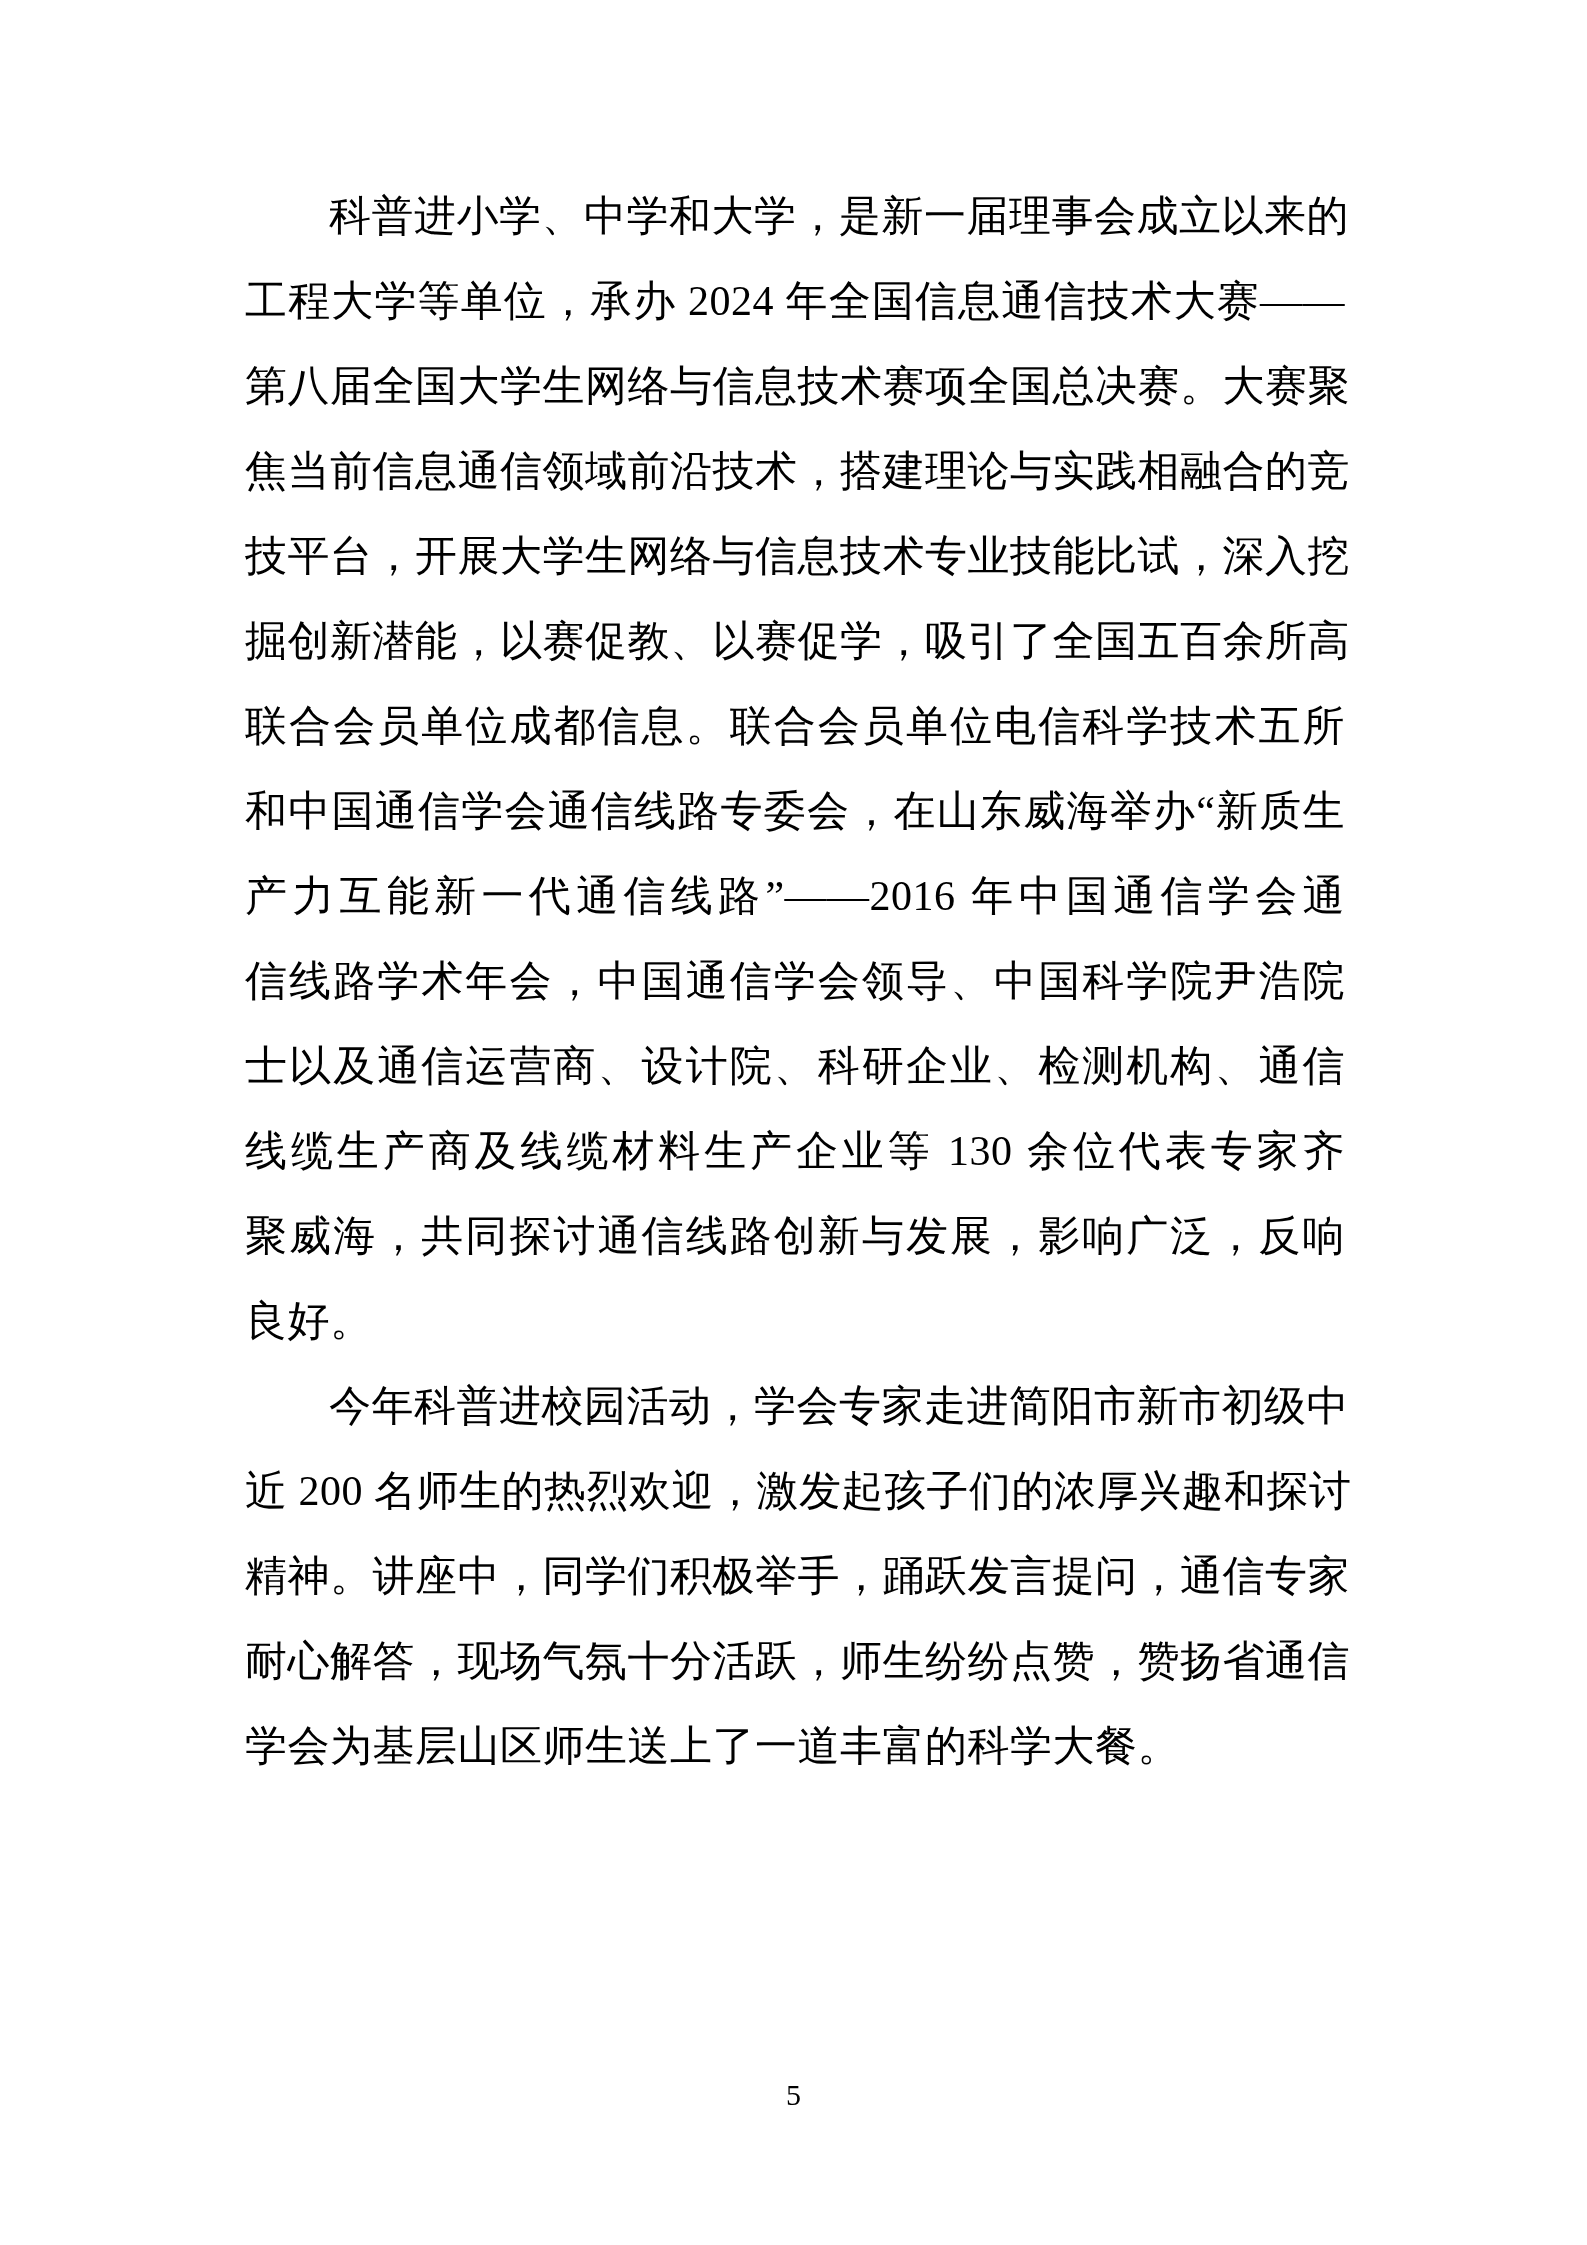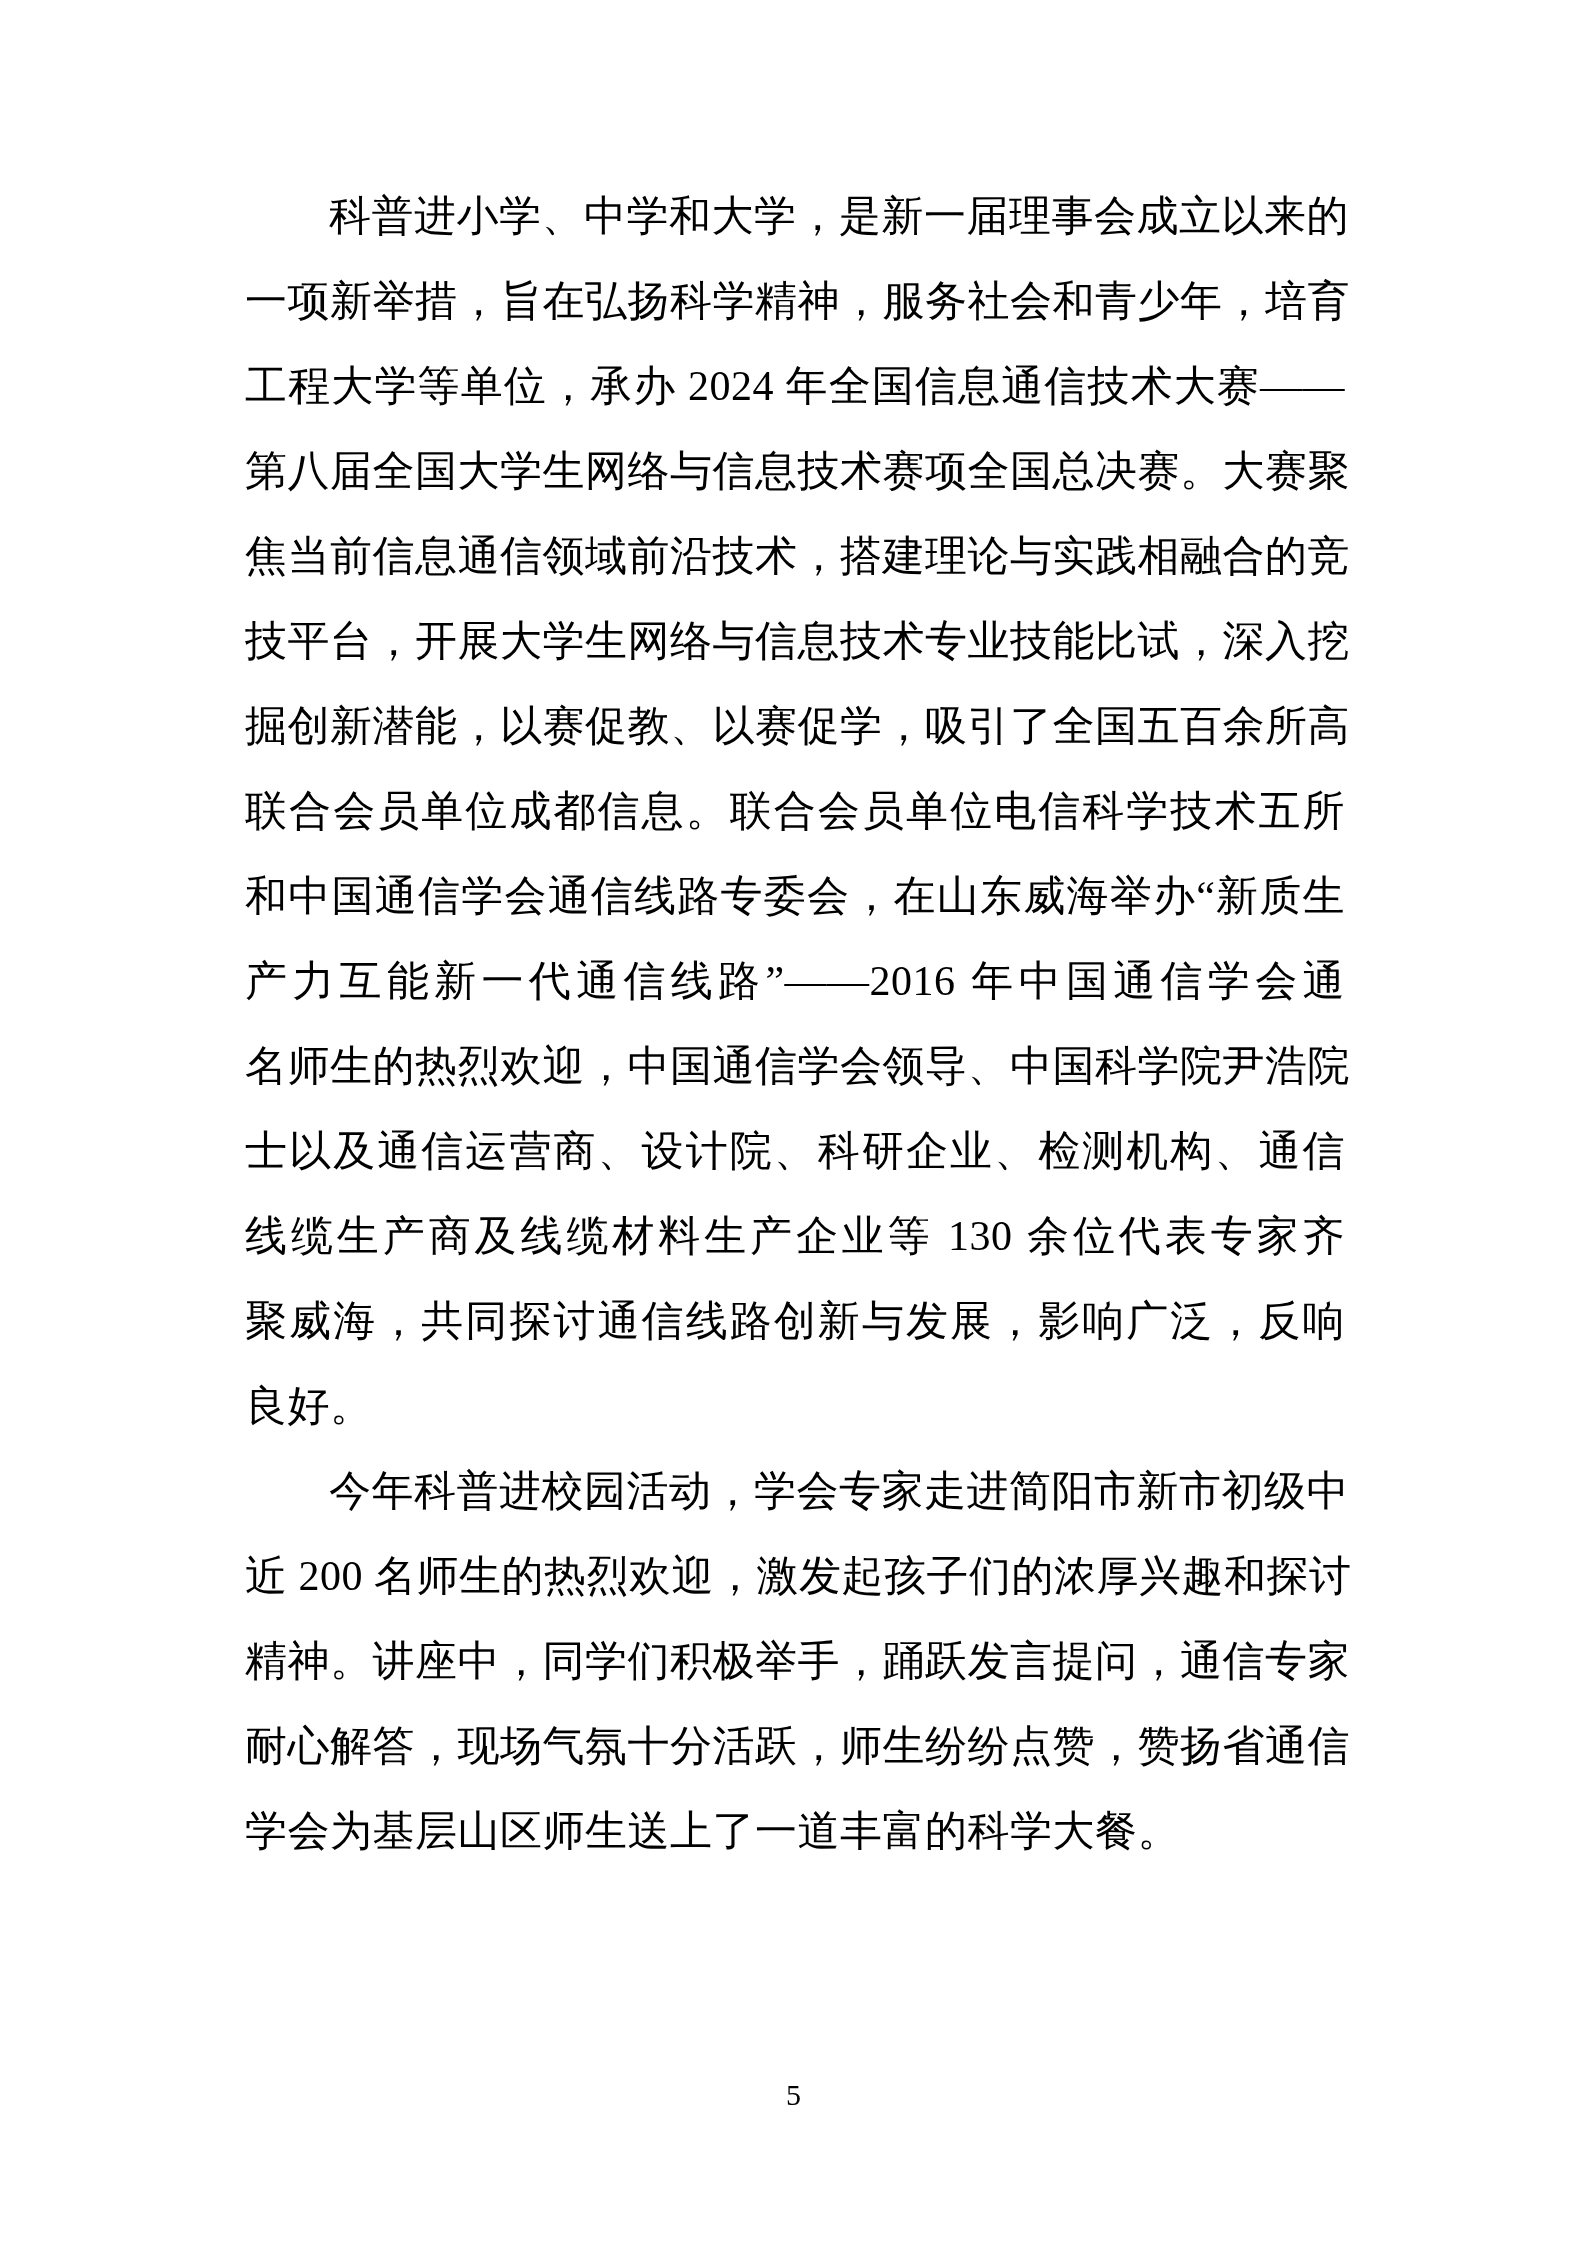--- a/index.html
+++ b/index.html
@@ -48,30 +48,29 @@
     line-height: 34px;
     color: #000000;
   }
 </style>
 </head>
 <body>
 
 <div class="page">
   <div class="text-block">
     <div class="line indent">科普进小学、中学和大学，是新一届理事会成立以来的</div>
-    <div class="line">一项新举措，旨在弘扬科学精神，服务社会和青少年，培育</div>
     <div class="line">工程大学等单位，承办 2024 年全国信息通信技术大赛——</div>
     <div class="line">第八届全国大学生网络与信息技术赛项全国总决赛。大赛聚</div>
     <div class="line">焦当前信息通信领域前沿技术，搭建理论与实践相融合的竞</div>
     <div class="line">技平台，开展大学生网络与信息技术专业技能比试，深入挖</div>
     <div class="line">掘创新潜能，以赛促教、以赛促学，吸引了全国五百余所高</div>
     <div class="line">联合会员单位成都信息。联合会员单位电信科学技术五所</div>
     <div class="line">和中国通信学会通信线路专委会，在山东威海举办“新质生</div>
     <div class="line">产力互能新一代通信线路”——2016 年中国通信学会通</div>
-    <div class="line">名师生的热烈欢迎，中国通信学会领导、中国科学院尹浩院</div>
+    <div class="line">信线路学术年会，中国通信学会领导、中国科学院尹浩院</div>
     <div class="line">士以及通信运营商、设计院、科研企业、检测机构、通信</div>
     <div class="line">线缆生产商及线缆材料生产企业等 130 余位代表专家齐</div>
     <div class="line">聚威海，共同探讨通信线路创新与发展，影响广泛，反响</div>
     <div class="line end">良好。</div>
     <div class="line indent">今年科普进校园活动，学会专家走进简阳市新市初级中</div>
     <div class="line">近 200 名师生的热烈欢迎，激发起孩子们的浓厚兴趣和探讨</div>
     <div class="line">精神。讲座中，同学们积极举手，踊跃发言提问，通信专家</div>
     <div class="line">耐心解答，现场气氛十分活跃，师生纷纷点赞，赞扬省通信</div>
     <div class="line end">学会为基层山区师生送上了一道丰富的科学大餐。</div>
   </div>

